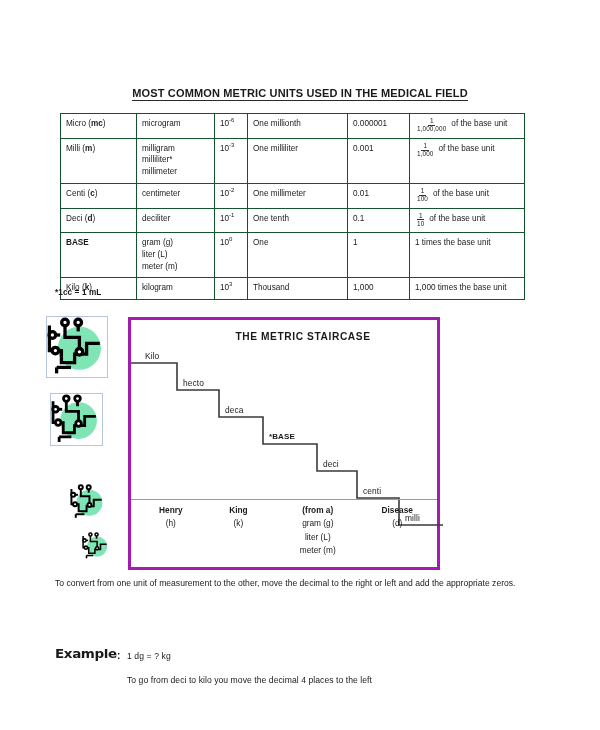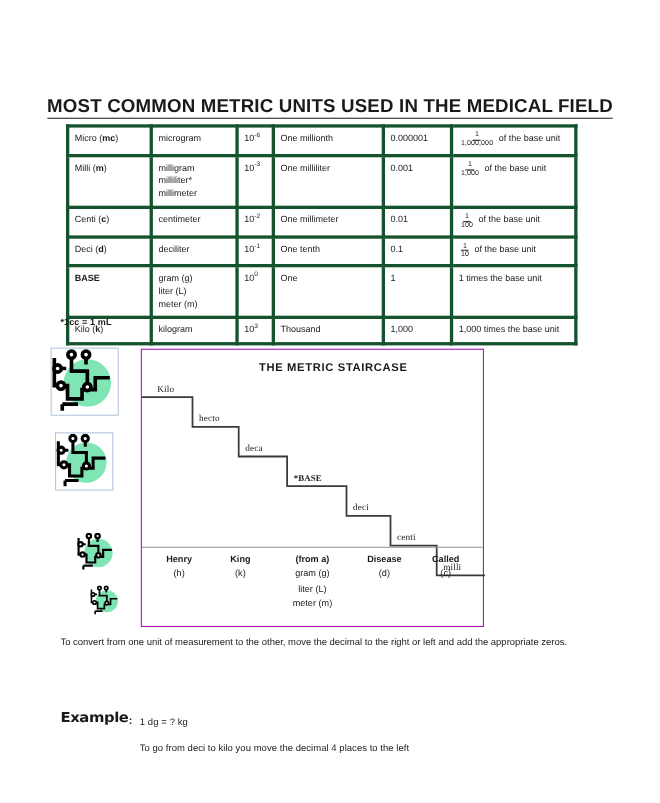--- a/index.html
+++ b/index.html
@@ -16,41 +16,41 @@
     overflow: hidden;
   }
 
   
   #doc-title {
     position: absolute;
     top: 87px;
     left: 0;
     width: 600px;
     text-align: center;
-    font-size: 17px;
+    font-size: 11px;
     font-weight: bold;
     letter-spacing: 0.15px;
   }
   #doc-title span {
     border-bottom: 1px solid #2a2a2a;
     padding-bottom: 1px;
   }
 
   
   #units-table {
     position: absolute;
     top: 113px;
     left: 60px;
     width: 465px;
     border-collapse: collapse;
     font-size: 8.2px;
     table-layout: fixed;
   }
   #units-table td {
-    border: 3px solid #14532d;
+    border: 1px solid #14532d;
     padding: 4px 5px 5px 5px;
     vertical-align: top;
     line-height: 1.42;
   }
   .col-prefix  { width: 76px; }
   .col-unit    { width: 78px; }
   .col-exp     { width: 33px; }
   .col-word    { width: 100px; }
   .col-dec     { width: 62px; }
   .col-frac    { width: auto; }
@@ -101,21 +101,21 @@
     letter-spacing: 0.1px;
   }
 
   
   #staircase-box {
     position: absolute;
     top: 317px;
     left: 128px;
     width: 312px;
     height: 253px;
-    border: 1px solid #a21caf;
+    border: 3px solid #a21caf;
     box-sizing: border-box;
   }
   #staircase-title {
     position: absolute;
     top: 11px;
     left: 0;
     width: 100%;
     text-align: center;
     font-size: 10.2px;
     font-weight: bold;
@@ -125,21 +125,20 @@
   }
   #stairs-svg {
     position: absolute;
     top: 0; left: 0;
   }
   .step-label {
     position: absolute;
     font-size: 8.4px;
     white-space: nowrap;
     letter-spacing: 0.1px;
-    font-family: Liberation Serif, serif;
   }
   .step-label.base { font-weight: bold; font-size: 8px; }
 
   
   #mnemonic-divider {
     position: absolute;
     left: 0;
     top: 179px;
     width: 100%;
     height: 1px;
@@ -421,24 +420,20 @@
       <div class="mn-col wide">
         <span class="mn-word">(from a)</span>
         <span class="mn-sub">gram (g)</span>
         <span class="mn-sub">liter (L)</span>
         <span class="mn-sub">meter (m)</span>
       </div>
       <div class="mn-col">
         <span class="mn-word">Disease</span>
         <span class="mn-sub">(d)</span>
       </div>
-      <div class="mn-col">
-        <span class="mn-word">Called</span>
-        <span class="mn-sub">(c)</span>
-      </div>
     </div>
 </div>
 
 <div id="convert-note">To convert from one unit of measurement to the other, move the decimal to the right or left and add the appropriate zeros.</div>
 <div id="example-label">Example</div>
 <div id="example-colon">:</div>
 <div id="example-eq">1 dg = ? kg</div>
 <div id="example-expl">To go from deci to kilo you move the decimal 4 places to the left</div>
 
 </body></html>

